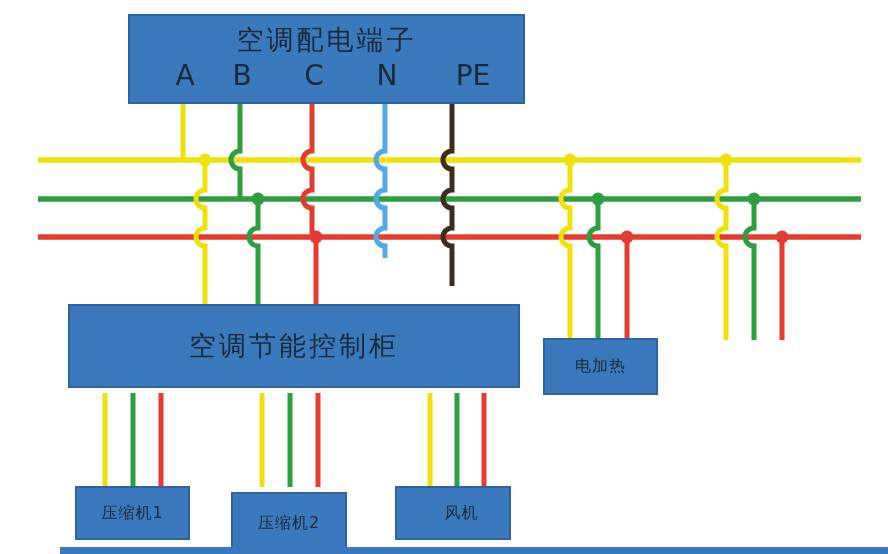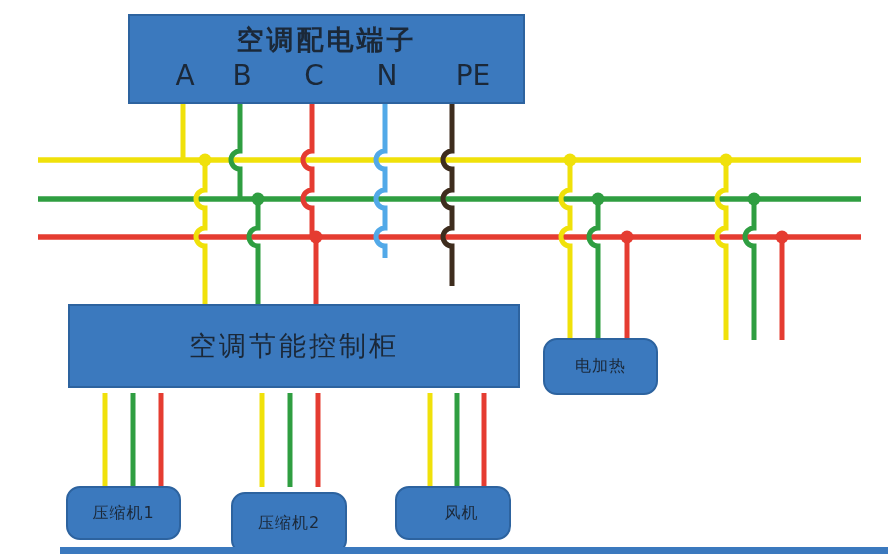--- a/index.html
+++ b/index.html
@@ -9,28 +9,28 @@
   }
   #wires-svg{position:absolute;left:0;top:0;width:888px;height:554px;}
   .box{
     position:absolute;box-sizing:border-box;
     background:var(--box-fill,#3b79be);
     border:2px solid var(--box-border,#2d639f);
     color:var(--box-text,#1b2838);
     display:flex;align-items:center;justify-content:center;
   }
   .terminal{left:128px;top:14px;width:397px;height:90px;flex-direction:column;justify-content:flex-start;}
-  .terminal .box-title{font-size:27px;margin-top:6px;letter-spacing:3px;font-weight:700;}
+  .terminal .box-title{font-size:27px;margin-top:6px;letter-spacing:3px;font-weight:400;}
   .phase-row{position:relative;width:100%;height:40px;margin-top:1px;font-size:28px;}
   .phase{position:absolute;top:0;transform:translateX(-50%);}
   .cabinet{left:68px;top:304px;width:452px;height:84px;font-size:27px;letter-spacing:3px;font-weight:500;}
-  .sm{font-size:16px;letter-spacing:1px;border-radius:14px;}
+  .sm{font-size:16px;letter-spacing:1px;}
   .heater{left:543px;top:338px;width:115px;height:57px;}
   .humidifier{left:697px;top:338px;width:115px;height:57px;}
-  .comp1{left:66px;top:486px;width:115px;height:54px;}
+  .comp1{left:75px;top:486px;width:115px;height:54px;}
   .comp2{left:231px;top:492px;width:116px;height:62px;}
   .fan{left:395px;top:486px;width:116px;height:54px;padding-left:17px;}
   .footer-bar{position:absolute;left:60px;top:547px;width:828px;height:7px;background:var(--bar,#3b79be);}
 </style>
 </head>
 <body>
 
 <div class="stage">
 
   <svg id="wires-svg" viewBox="0 0 888 554">

